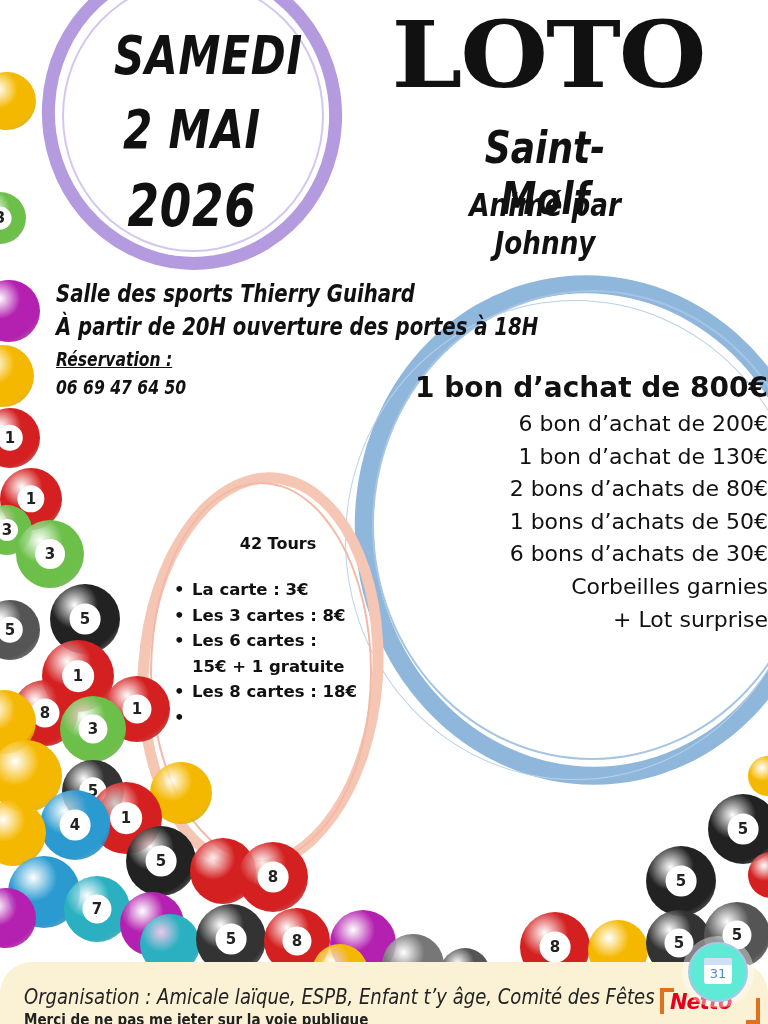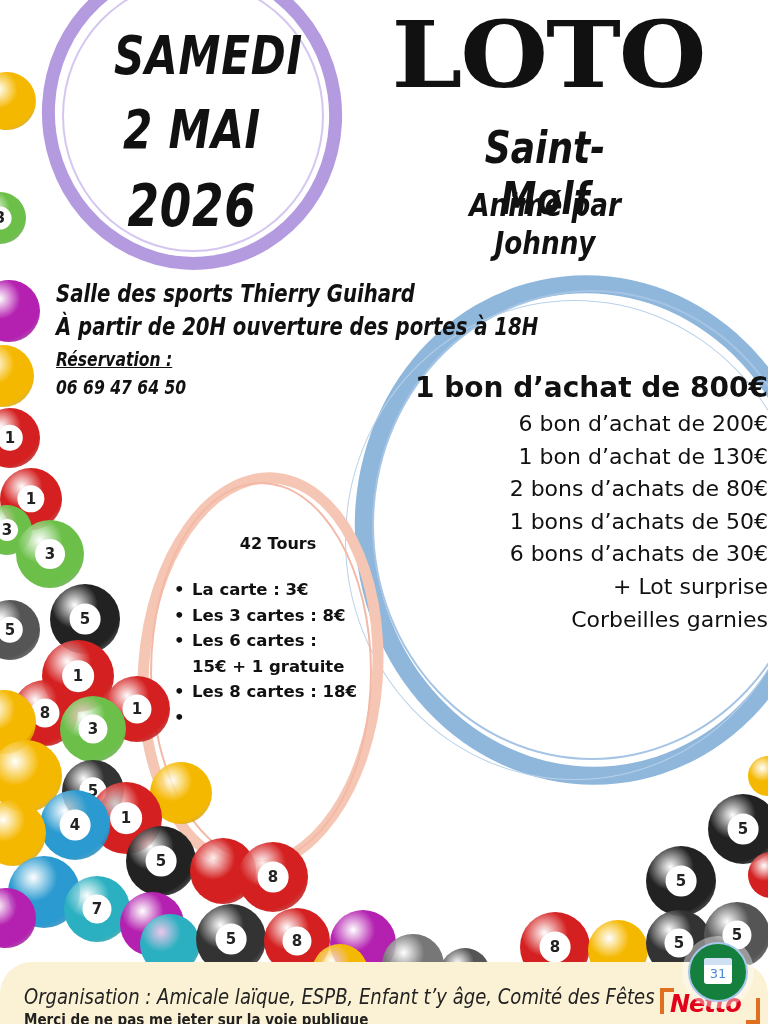--- a/index.html
+++ b/index.html
@@ -41,23 +41,23 @@
   #cards li .cont { display:block; }
 
   .ball { position:absolute; border-radius:50%; }
   .ball .num { position:absolute; left:50%; top:50%; width:44%; height:44%; transform:translate(-50%,-50%); background:#fff; border-radius:50%; font-weight:bold; font-size:15px; display:flex; align-items:center; justify-content:center; color:#222; }
 
   #footer { left:0; top:962px; width:768px; height:62px; background:#fbf1d4; border-radius:32px 32px 0 0; }
   #org { left:24px; top:984px; font-style:italic; font-size:22px; transform:scaleX(0.82); transform-origin:left center; white-space:nowrap; color:#222; }
   #notice { left:24px; top:1011px; font-weight:bold; font-size:15px; transform:scaleX(0.9); transform-origin:left center; white-space:nowrap; color:#222; }
 
   #netto-logo { left:660px; top:988px; width:100px; height:36px; }
-  #netto-text { position:absolute; left:10px; top:2px; font-weight:900; font-style:italic; font-size:24px; color:#e2001a; letter-spacing:-1px; }
+  #netto-text { position:absolute; left:10px; top:2px; font-weight:900; font-style:italic; font-size:21px; color:#e2001a; letter-spacing:-1px; }
   .netto-bracket { position:absolute; width:10px; height:22px; border:4px solid #e07020; }
-  #calendar-icon { left:688px; top:942px; width:56px; height:56px; border-radius:50%; background:#15803d; border:2px solid #a9c7ee; box-shadow:0 0 0 6px rgba(255,255,255,0.4); }
+  #calendar-icon { left:688px; top:942px; width:56px; height:56px; border-radius:50%; background:#5eead4; border:2px solid #a9c7ee; box-shadow:0 0 0 6px rgba(255,255,255,0.4); }
   #calendar-icon .page { position:absolute; left:14px; top:14px; width:28px; height:26px; background:#fff; border-radius:3px; }
   #calendar-icon .page .bar { position:absolute; left:0; top:0; width:100%; height:7px; background:#cfe0f5; border-radius:3px 3px 0 0; }
   #calendar-icon .page span { position:absolute; left:0; width:100%; top:8px; text-align:center; font-size:13px; color:#4a8ad8; }
 </style>
 </head>
 <body>
 
 <div class="abs ring-purple"></div>
 <div class="abs ring-purple-inner"></div>
 <div class="abs ring-blue"></div>
@@ -173,22 +173,22 @@
 <div class="abs info" id="resa-label">Réservation :</div>
 <div class="abs info" id="resa-phone">06 69 47 64 50</div>
 
 <div class="abs" id="prizes">
   <div id="prize-main">1 bon d’achat de 800€</div>
   <div class="prize-item">6 bon d’achat de 200€</div>
   <div class="prize-item">1 bon d’achat de 130€</div>
   <div class="prize-item">2 bons d’achats de 80€</div>
   <div class="prize-item">1 bons d’achats de 50€</div>
   <div class="prize-item">6 bons d’achats de 30€</div>
+  <div class="prize-item">Corbeilles garnies</div>
   <div class="prize-item">+ Lot surprise</div>
-  <div class="prize-item">Corbeilles garnies</div>
 </div>
 
 <div class="abs" id="cards">
   <div id="tours">42 Tours</div>
   <ul>
     <li><span class="bullet">•</span><span>La carte : 3€</span></li>
     <li><span class="bullet">•</span><span>Les 3 cartes : 8€</span></li>
     <li><span class="bullet">•</span><span>Les 6 cartes :</span><span class="cont">15€ + 1 gratuite</span></li>
     <li><span class="bullet">•</span><span>Les 8 cartes : 18€</span></li>
     <li><span class="bullet">•</span></li>

